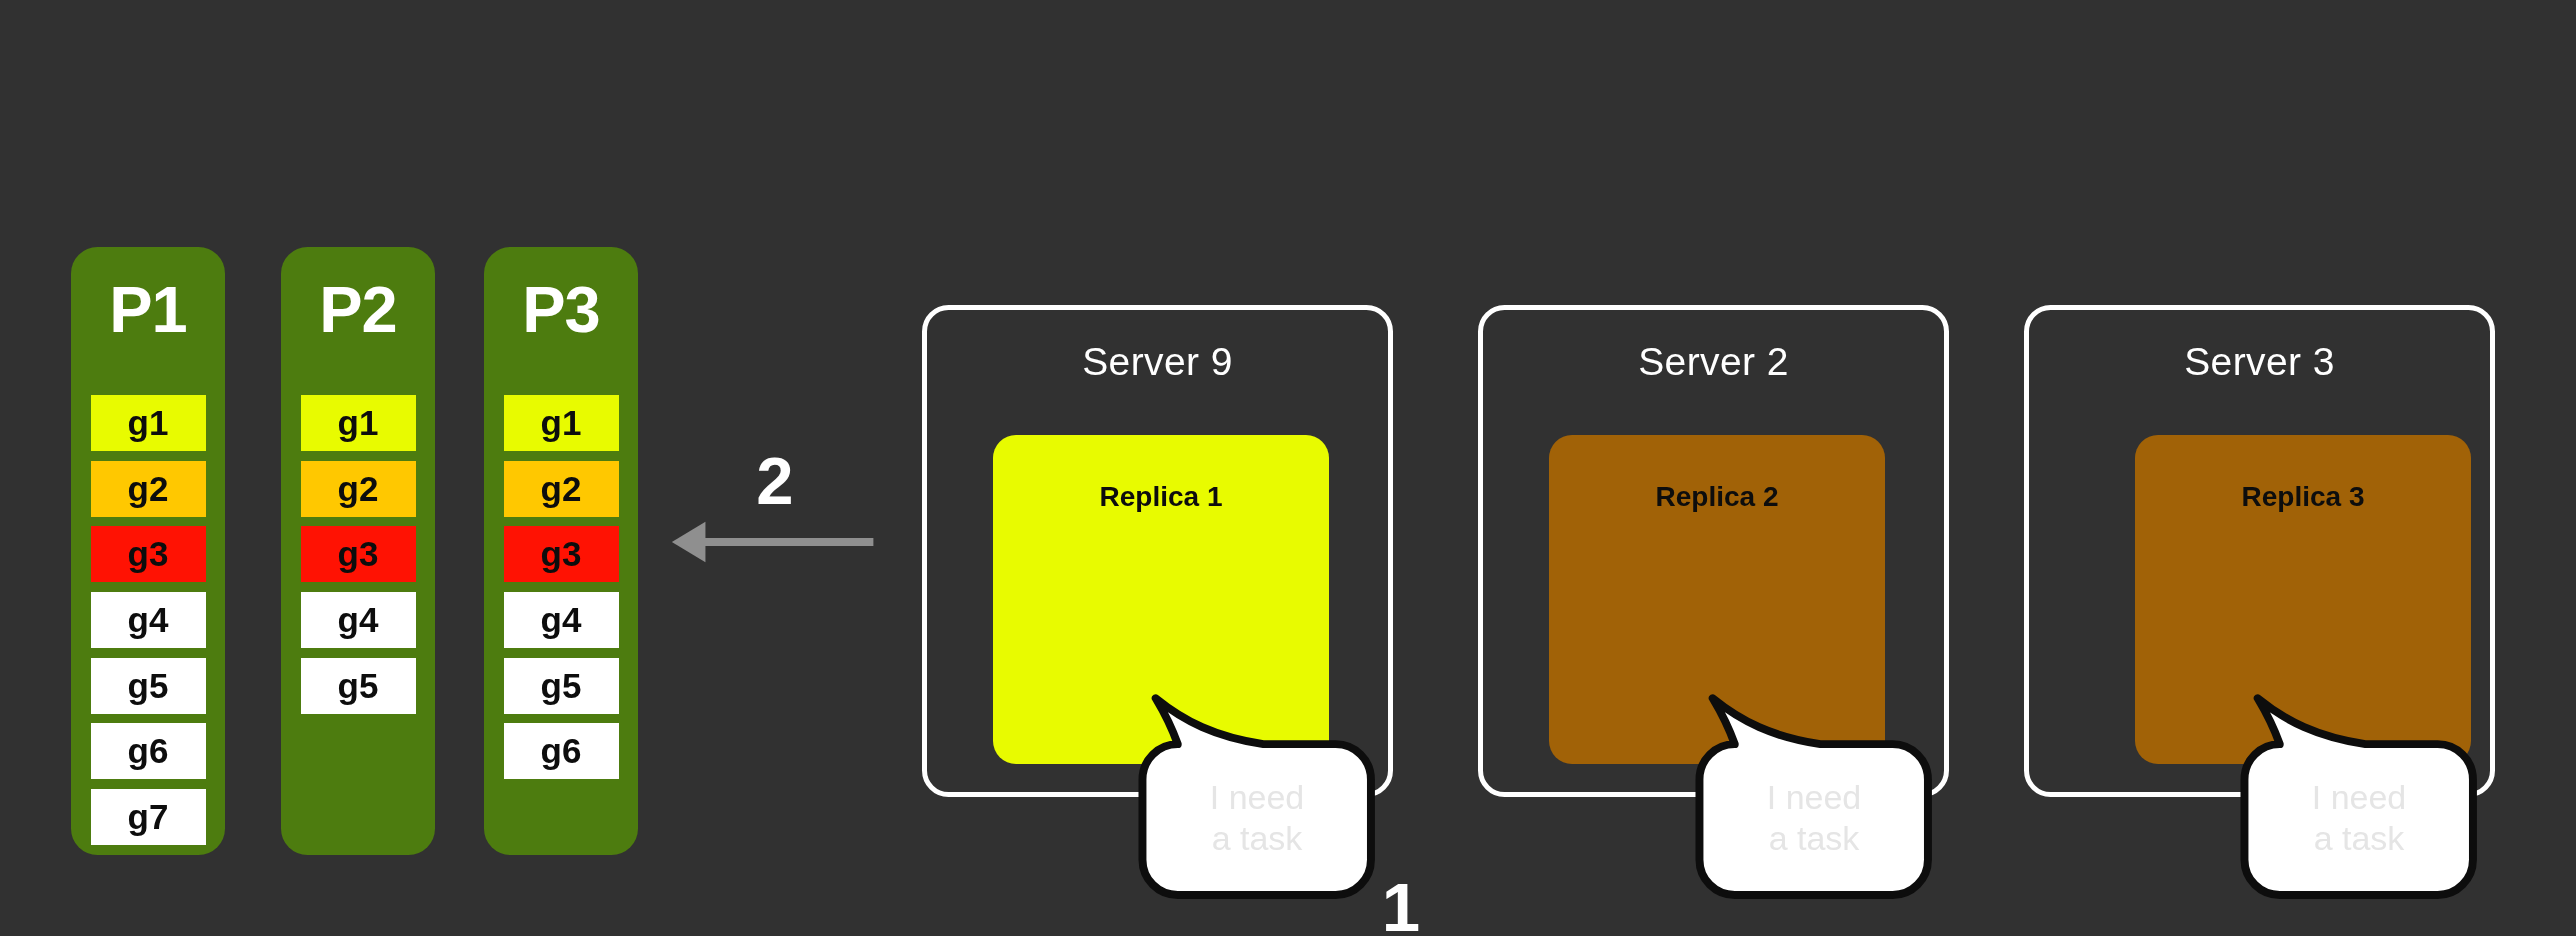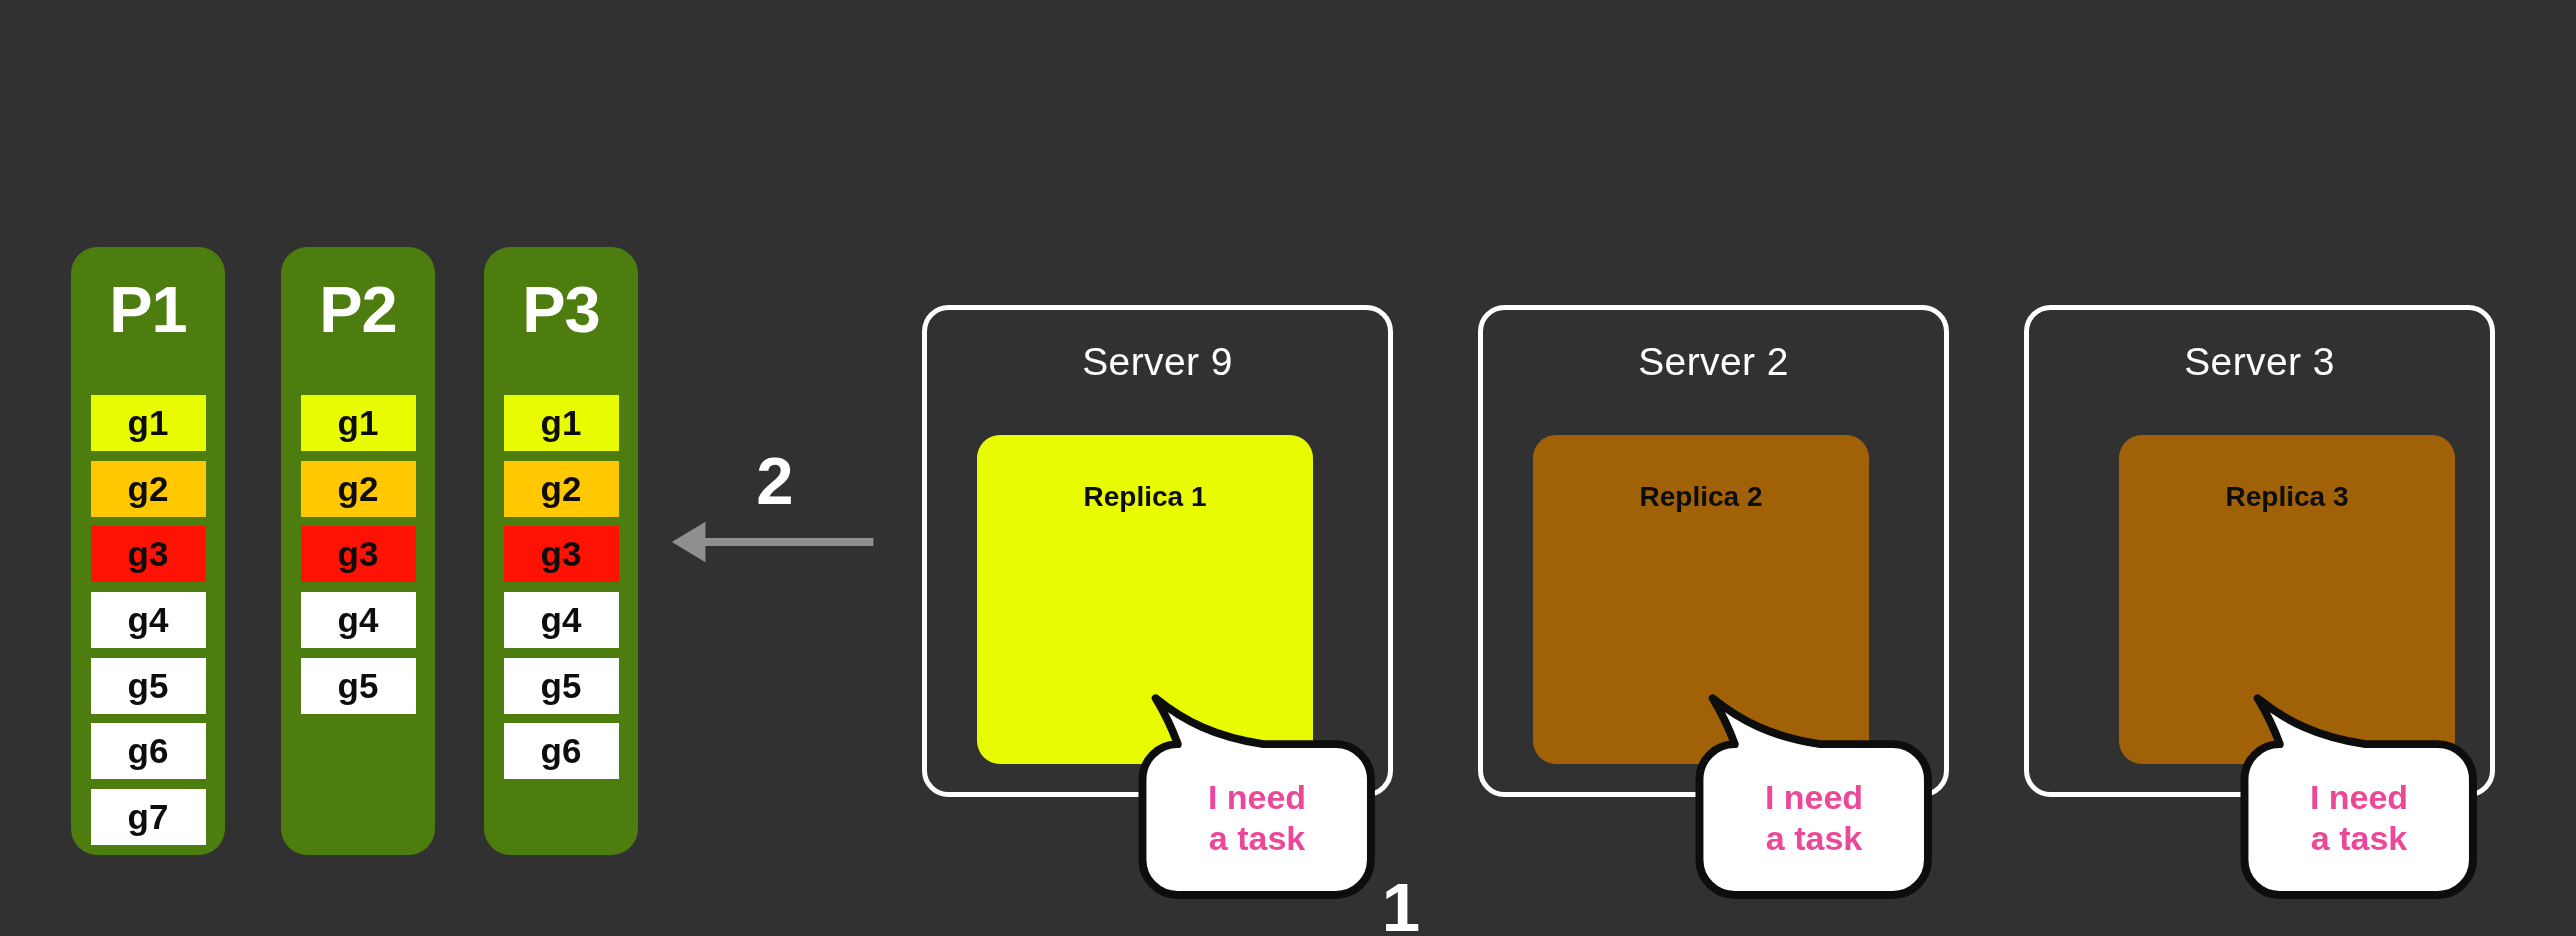--- a/index.html
+++ b/index.html
@@ -29,35 +29,35 @@
   .step1 { left:1364px; top:868px; width:74px; font-size:69px; }
 
   
   .server { position:absolute; top:305px; width:471px; height:492px;
             border:5.3px solid #ffffff; border-radius:26.5px; }
   .server.s1 { left:922px; }
   .server.s2 { left:1478px; }
   .server.s3 { left:2024px; }
   .server-title { margin-top:30px; text-align:center; color:#ffffff;
                   font-size:39px; font-weight:500; letter-spacing:0.4px; }
-  .replica { position:absolute; left:50px; top:125px; width:336px; height:329px;
+  .replica { position:absolute; left:66px; top:125px; width:336px; height:329px;
              border-radius:23px; }
   .replica-label { padding-top:46px; text-align:center; color:#0d0d0d;
                    font-size:28px; font-weight:700; }
 
   
   .bubble { position:absolute; top:689px; width:247px; height:217px; }
   .bubble.b1 { left:1131px; }
   .bubble.b2 { left:1688px; }
   .bubble.b3 { left:2233px; }
   .bubble svg { position:absolute; left:0; top:0; width:247px; height:217px;
                 overflow:visible; }
   .bubble-text { position:absolute; left:11.5px; top:88px; width:229px;
-                 text-align:center; color:#ec4899; font-size:34px;
-                 font-weight:700; line-height:41px; }
+                 text-align:center; color:#e5e5e5; font-size:34px;
+                 font-weight:400; line-height:41px; }
 </style>
 </head>
 <body>
 
 <div class="canvas" style="background-color: rgb(49, 49, 49);">
 
   <div class="pcol c1">
     <div class="pcol-title">P1</div>
     <div class="task-stack">
       <div class="task" style="background-color: rgb(232, 251, 0);">g1</div>

